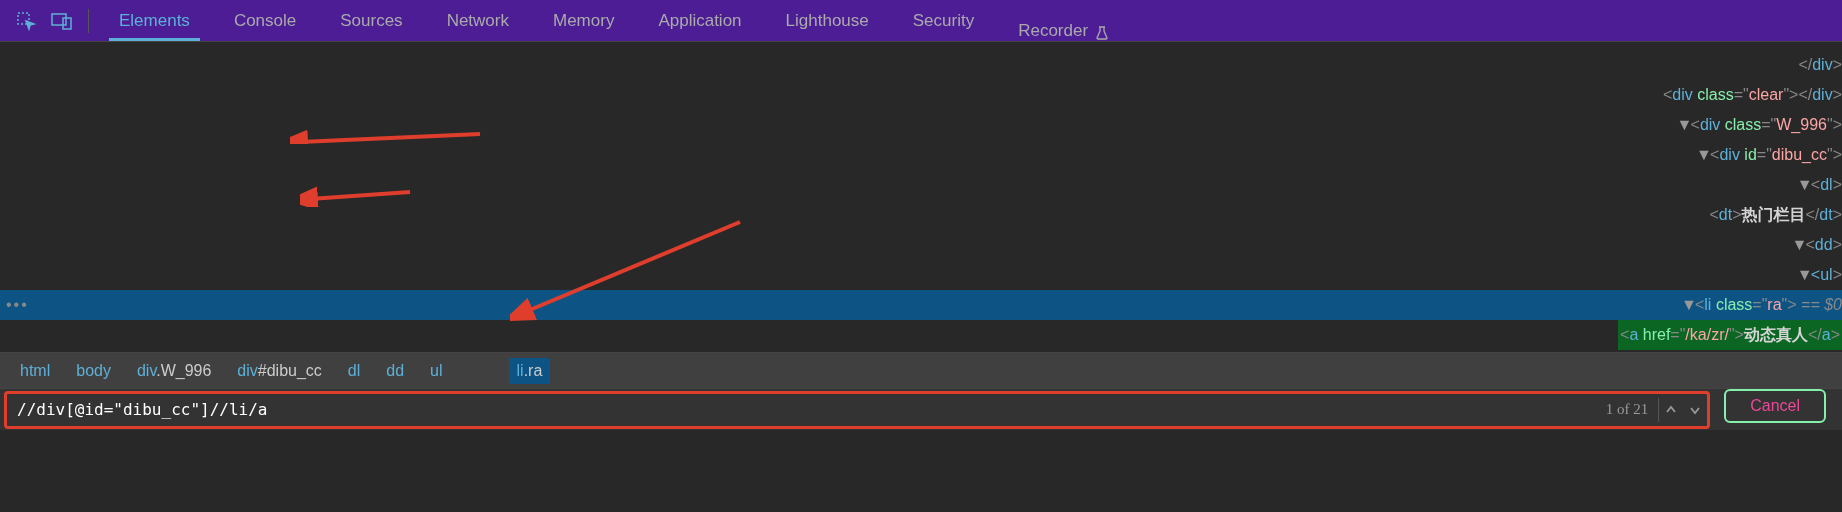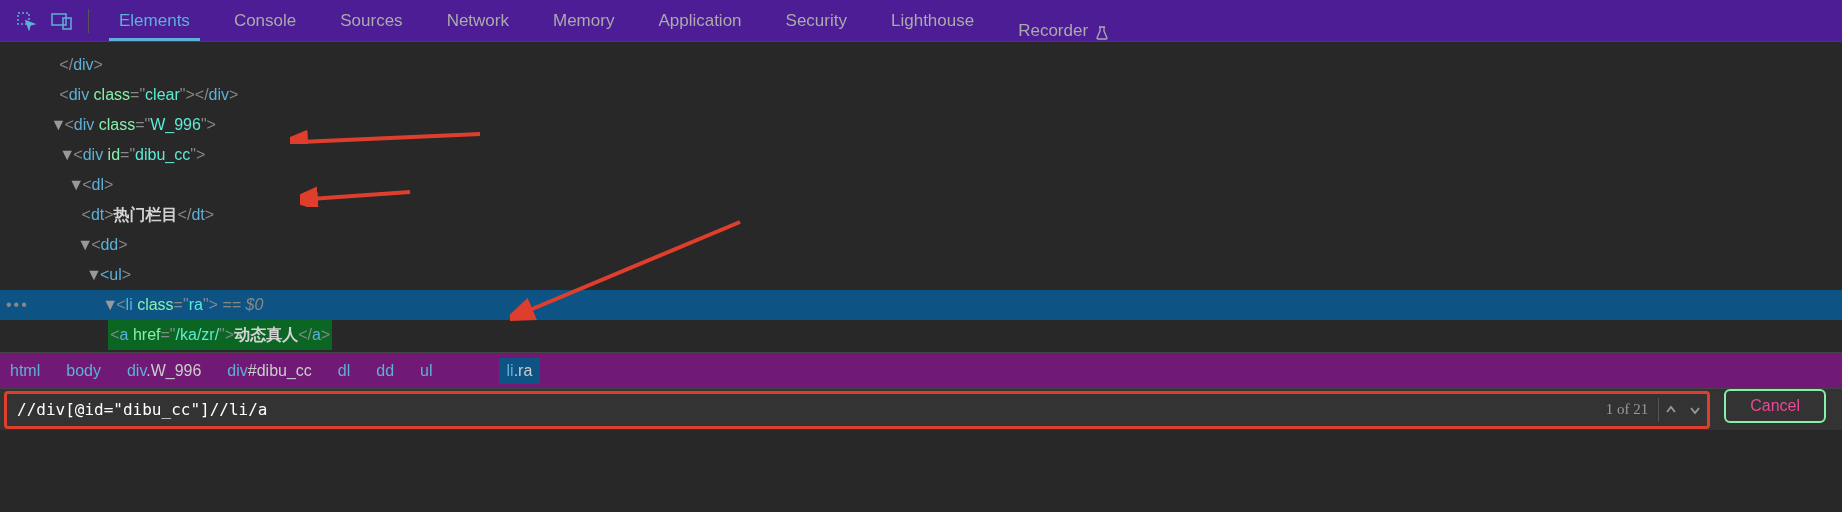--- a/index.html
+++ b/index.html
@@ -75,31 +75,32 @@
       font-family: Menlo, Consolas, monospace;
       font-size: 16px;
       line-height: 30px;
       height: 310px;
       overflow: hidden;
       background: #282828;
     }
     .dom-line {
       white-space: pre;
       padding-left: 46px;
+      text-align: right;
     }
     .expand {
       color: #999;
       display: inline-block;
       width: 14px;
     }
     .tag-bracket { color: #888; }
     .tag-name { color: #5DB0D7; }
     .attr-name { color: #86efac; }
     .attr-eq { color: #888; }
-    .attr-value { color: #5eead4; }
+    .attr-value { color: #fca5a5; }
     .text-content { color: #d4d4d4; font-weight: bold; }
     .selected-line {
       background: #0D5485;
       padding-left: 0;
       position: relative;
     }
     .selected-line .indent {
       display: inline-block;
     }
     .selected-line::before {
@@ -112,26 +113,26 @@
     .eq-dollar { color: #888; font-style: italic; }
     .highlight-match {
       background: #0B6623;
       display: inline-block;
       padding: 0 2px;
     }
     .breadcrumbs {
       display: flex;
       align-items: center;
       height: 36px;
-      padding: 0 2px;
+      padding: 0 12px;
       gap: 10px;
       font-family: Menlo, Consolas, monospace;
       font-size: 16px;
       border-top: 1px solid #444;
-      background: #701a75;
+      background: #404040;
     }
     .crumb {
       color: #bbb;
       cursor: pointer;
       padding: 4px 8px;
     }
     .crumb-sel {
       background: #0D5485;
       color: #fff;
       margin-left: 48px;
@@ -217,22 +218,22 @@
     </svg>
   </div>
   <div class="tab-sep"></div>
   <div class="tabs">
     <div class="tab active">Elements</div>
     <div class="tab">Console</div>
     <div class="tab">Sources</div>
     <div class="tab">Network</div>
     <div class="tab">Memory</div>
     <div class="tab">Application</div>
+    <div class="tab">Lighthouse</div>
     <div class="tab">Security</div>
-    <div class="tab">Lighthouse</div>
     <div class="tab tab-flask">
       <span>Recorder</span>
       <svg width="16" height="16" viewBox="0 0 16 16" fill="none" stroke="#aaa" stroke-width="1.3">
         <path d="M6 2 L6 6 L3 13 A1 1 0 0 0 4 14 L12 14 A1 1 0 0 0 13 13 L10 6 L10 2 M5 2 L11 2"></path>
       </svg>
     </div>
   </div>
 </div>
 
 <div class="dom-tree" style="position:relative;">

